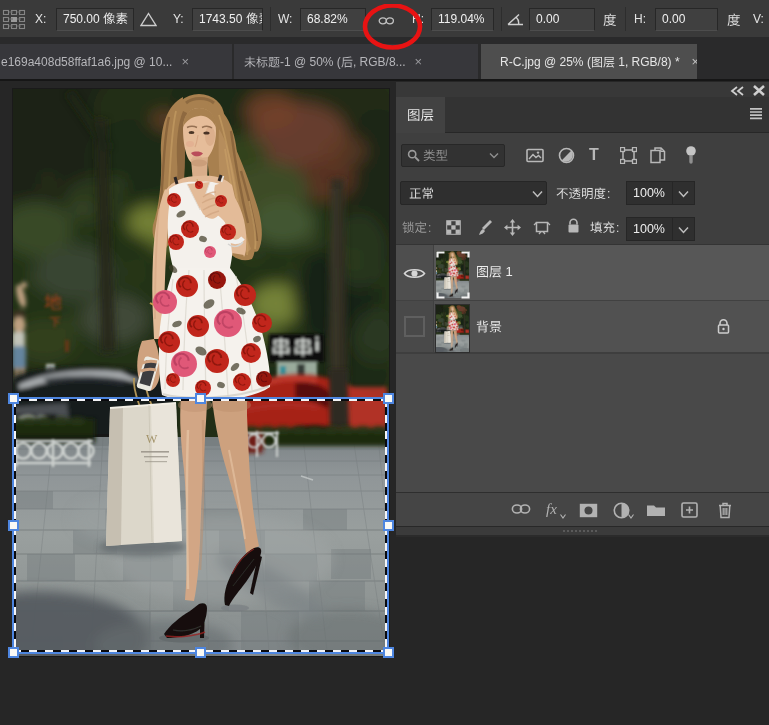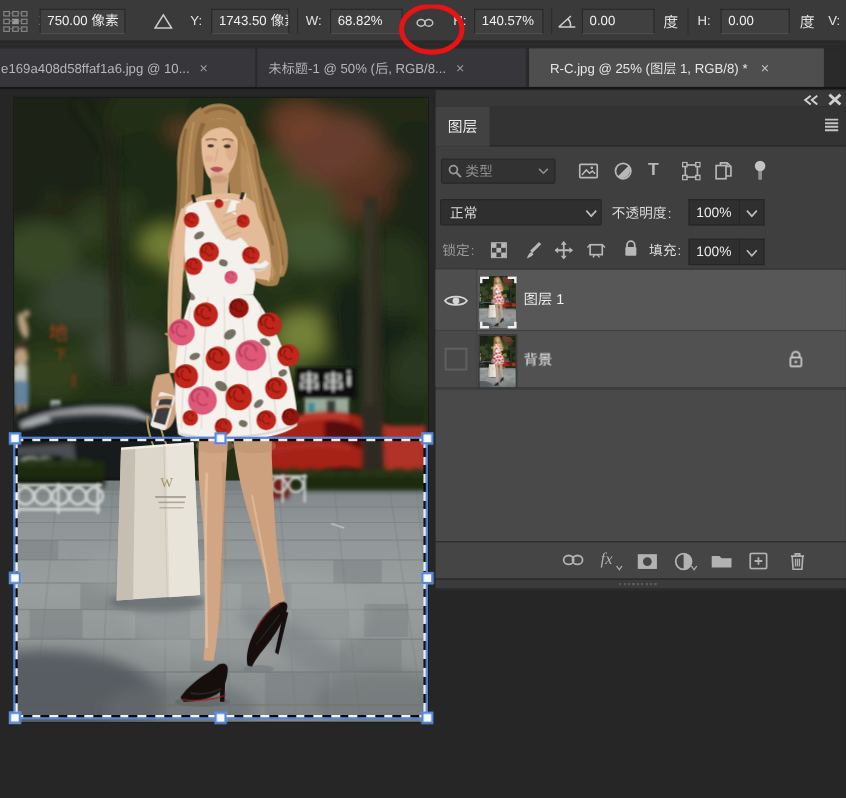--- a/index.html
+++ b/index.html
@@ -58,41 +58,41 @@
     <rect x="19.5" y="10.5" width="5" height="4" fill="none" stroke="#858585" stroke-width="1.1"></rect>
     <rect x="3.5" y="17.5" width="5" height="4" fill="none" stroke="#858585" stroke-width="1.1"></rect>
     <rect x="11" y="17" width="6" height="5" fill="#9a9a9a"></rect>
     <rect x="19.5" y="17.5" width="5" height="4" fill="none" stroke="#858585" stroke-width="1.1"></rect>
     <rect x="3.5" y="24.5" width="5" height="4" fill="none" stroke="#858585" stroke-width="1.1"></rect>
     <rect x="11.5" y="24.5" width="5" height="4" fill="none" stroke="#858585" stroke-width="1.1"></rect>
     <rect x="19.5" y="24.5" width="5" height="4" fill="none" stroke="#858585" stroke-width="1.1"></rect>
     <path d="M9,12 h4 M9,19 h4 M9,26 h4 M17,12 h4 M17,19 h4 M17,26 h4" stroke="#6a6a6a" stroke-width="1"></path>
   </svg>
 <div class="lbl" style="left:35px;top:13px">X:</div>
-<div class="inp" style="left:36px;top:8px;width:78px">750.00 <svg class="k" style="width:25px;height:12.5px;" viewBox="0 0 2000 1000" fill="#f0f0f0">
+<div class="inp" style="left:56px;top:8px;width:78px">750.00 <svg class="k" style="width:25px;height:12.5px;" viewBox="0 0 2000 1000" fill="#f0f0f0">
       <use href="#u16" x="0"></use>
       <use href="#u17" x="1000"></use>
     </svg></div>
 <svg class="ic" style="left:140px;top:12px" width="17" height="15">
     <path d="M8.5,1.5 L16,13.5 L1,13.5 Z" fill="none" stroke="#cccccc" stroke-width="1.4"></path>
   </svg>
 <div class="lbl" style="left:173px;top:13px">Y:</div>
 <div class="inp" style="left:192px;top:8px;width:71px">1743.50 <svg class="k" style="width:25px;height:12.5px;" viewBox="0 0 2000 1000" fill="#f0f0f0">
       <use href="#u16" x="0"></use>
       <use href="#u17" x="1000"></use>
     </svg></div>
 <div class="sep" style="left:270px"></div>
 <div class="lbl" style="left:278px;top:13px">W:</div>
 <div class="inp" style="left:300px;top:8px;width:66px">68.82%</div>
 <svg class="ic" style="left:378px;top:16px" width="17" height="10">
     <ellipse cx="4.8" cy="4.8" rx="3.6" ry="3" fill="none" stroke="#c2c2c2" stroke-width="1.3"></ellipse>
     <ellipse cx="11.8" cy="4.8" rx="3.6" ry="3" fill="none" stroke="#c2c2c2" stroke-width="1.3"></ellipse>
   </svg>
 <div class="lbl" style="left:412px;top:13px">H:</div>
-<div class="inp" style="left:431px;top:8px;width:63px">140.57%</div>
+<div class="inp" style="left:431px;top:8px;width:63px">119.04%</div>
 <div class="sep" style="left:501px"></div>
 <svg class="ic" style="left:506px;top:13px" width="20" height="13">
     <path d="M2,11.5 L17,11.5 M2,11.5 L13,1.5 M10.2,4.2 A8,8 0 0 1 12.6,11" fill="none" stroke="#cfcfcf" stroke-width="1.4"></path>
   </svg>
 <div class="inp" style="left:529px;top:8px;width:66px">0.00</div>
 <svg class="ka" style="left:603px;top:13px;width:13.5px;height:13.5px;" viewBox="0 0 1000 1000" fill="#e4e4e4">
     <use href="#u11" x="0"></use>
   </svg>
 <div class="sep" style="left:625px"></div>
 <div class="lbl" style="left:634px;top:13px">H:</div>
@@ -103,21 +103,21 @@
 <div class="lbl" style="left:753px;top:13px">V:</div>
 <div class="ab" style="left:0;top:44px;width:769px;height:36px;background:#2a2a2b"></div>
 <div class="tab" style="left:0;width:232px;background:#37373b;padding-left:1px">e169a408d58ffaf1a6.jpg @ 10...<span class="tx">×</span></div>
 <div class="tab" style="left:234px;width:244px;background:#37373b;padding-left:10px"><svg class="k" style="width:36px;height:12px;" viewBox="0 0 3000 1000" fill="#b6b6ba">
       <use href="#u18" x="0"></use>
       <use href="#u19" x="1000"></use>
       <use href="#u20" x="2000"></use>
     </svg>-1 @ 50% (<svg class="k" style="width:12px;height:12px;" viewBox="0 0 1000 1000" fill="#b6b6ba">
       <use href="#u21" x="0"></use>
     </svg>, RGB/8...<span class="tx">×</span></div>
-<div class="tab" style="left:481px;width:268px;background:#4e4e4e;color:#e6e6e6;padding-left:19px">R-C.jpg @ 25% (<svg class="k" style="width:24px;height:12px;" viewBox="0 0 2000 1000" fill="#e6e6e6">
+<div class="tab" style="left:481px;width:216px;background:#4e4e4e;color:#e6e6e6;padding-left:19px">R-C.jpg @ 25% (<svg class="k" style="width:24px;height:12px;" viewBox="0 0 2000 1000" fill="#e6e6e6">
       <use href="#u0" x="0"></use>
       <use href="#u1" x="1000"></use>
     </svg> 1, RGB/8) *<span class="tx" style="color:#c2c2c2;margin-left:12px">×</span></div>
 <div class="ab" style="left:0;top:79px;width:769px;height:2px;background:#161616"></div>
 <svg class="ab" style="left:13px;top:89px;box-shadow:0 0 0 1px #1a1a1a" width="376" height="567" viewBox="0 0 376 567">
     <defs>
       <filter id="f8" x="-30%" y="-30%" width="160%" height="160%">
         <feGaussianBlur stdDeviation="8"></feGaussianBlur>
       </filter>
       <filter id="f6" x="-30%" y="-30%" width="160%" height="160%">

